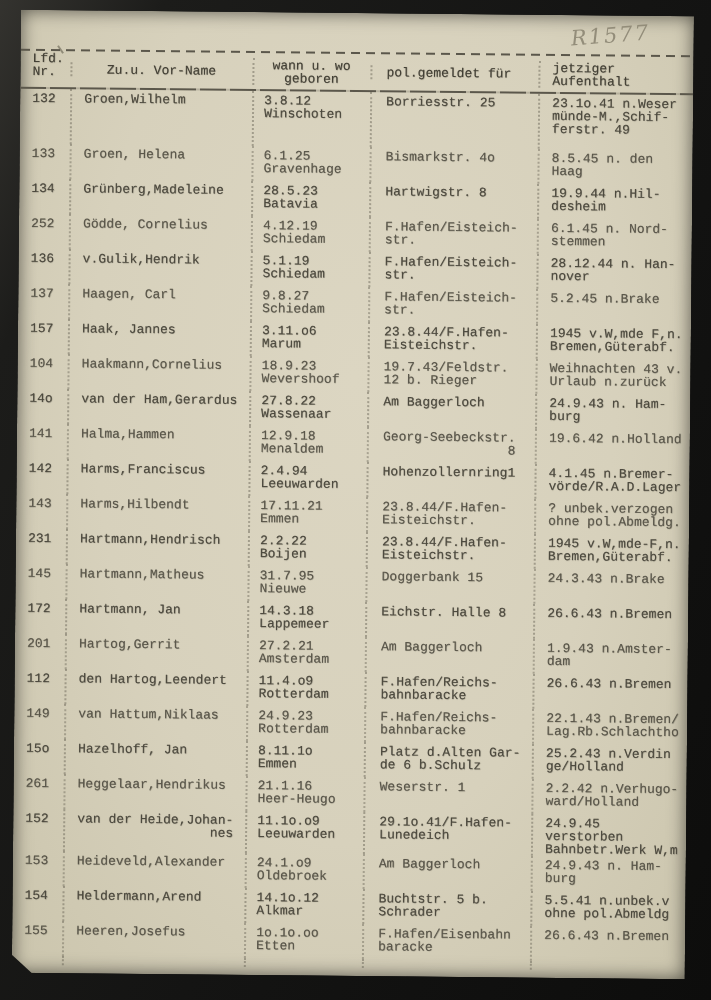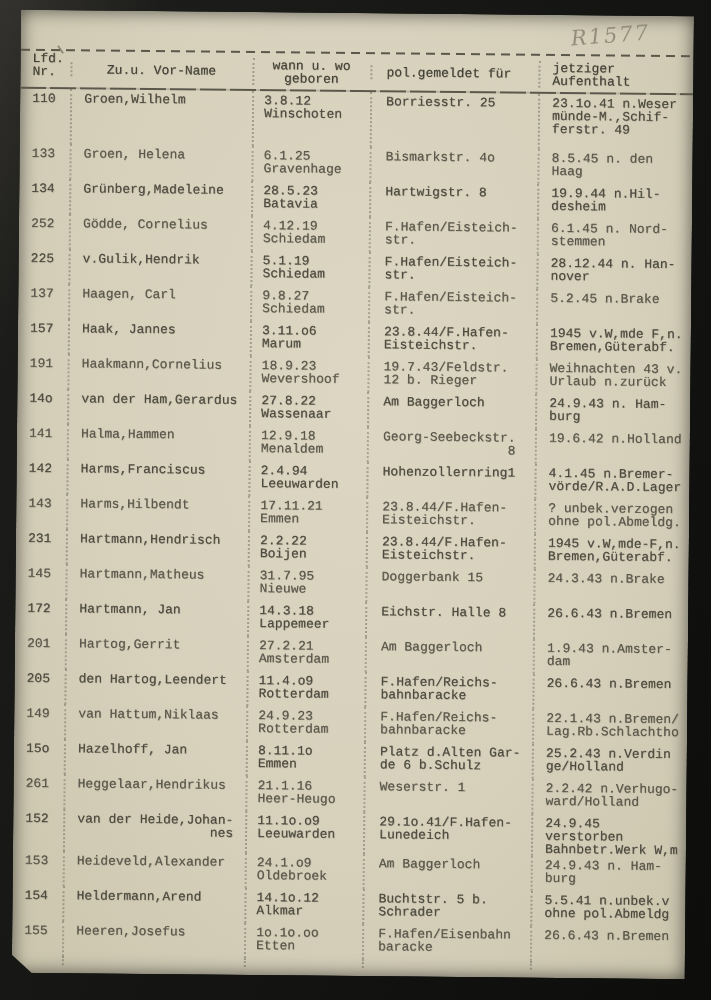--- a/index.html
+++ b/index.html
@@ -66,21 +66,21 @@
 Nr.</div>
         <div class="cell c-name h-born">Zu.u. Vor-Name</div>
         <div class="cell c-born h-born">wann u. wo
 geboren</div>
         <div class="cell c-rep">pol.gemeldet für</div>
         <div class="cell c-res">jetziger
 Aufenthalt</div>
       </div>
       <div class="hline solid"></div>
       <div id="rows" style="display:contents"><div class="row body tall">
-    <div class="cell c-nr">110</div>
+    <div class="cell c-nr">132</div>
     <div class="cell c-name">Groen,Wilhelm</div>
     <div class="cell c-born">3.8.12
 Winschoten</div>
     <div class="cell c-rep">Borriesstr. 25</div>
     <div class="cell c-res">23.1o.41 n.Weser
 münde-M.,Schif-
 ferstr. 49</div>
   </div><div class="row body">
     <div class="cell c-nr">133</div>
     <div class="cell c-name">Groen, Helena</div>
@@ -100,21 +100,21 @@
   </div><div class="row body">
     <div class="cell c-nr">252</div>
     <div class="cell c-name">Gödde, Cornelius</div>
     <div class="cell c-born">4.12.19
 Schiedam</div>
     <div class="cell c-rep">F.Hafen/Eisteich-
 str.</div>
     <div class="cell c-res">6.1.45 n. Nord-
 stemmen</div>
   </div><div class="row body">
-    <div class="cell c-nr">225</div>
+    <div class="cell c-nr">136</div>
     <div class="cell c-name">v.Gulik,Hendrik</div>
     <div class="cell c-born">5.1.19
 Schiedam</div>
     <div class="cell c-rep">F.Hafen/Eisteich-
 str.</div>
     <div class="cell c-res">28.12.44 n. Han-
 nover</div>
   </div><div class="row body">
     <div class="cell c-nr">137</div>
     <div class="cell c-name">Haagen, Carl</div>
@@ -126,21 +126,21 @@
   </div><div class="row body">
     <div class="cell c-nr">157</div>
     <div class="cell c-name">Haak, Jannes</div>
     <div class="cell c-born">3.11.o6
 Marum</div>
     <div class="cell c-rep">23.8.44/F.Hafen-
 Eisteichstr.</div>
     <div class="cell c-res">1945 v.W,mde F,n.
 Bremen,Güterabf.</div>
   </div><div class="row body">
-    <div class="cell c-nr">191</div>
+    <div class="cell c-nr">104</div>
     <div class="cell c-name">Haakmann,Cornelius</div>
     <div class="cell c-born">18.9.23
 Wevershoof</div>
     <div class="cell c-rep">19.7.43/Feldstr.
 12 b. Rieger</div>
     <div class="cell c-res">Weihnachten 43 v.
 Urlaub n.zurück</div>
   </div><div class="row body">
     <div class="cell c-nr">14o</div>
     <div class="cell c-name">van der Ham,Gerardus</div>
@@ -199,21 +199,21 @@
     <div class="cell c-res">26.6.43 n.Bremen</div>
   </div><div class="row body">
     <div class="cell c-nr">201</div>
     <div class="cell c-name">Hartog,Gerrit</div>
     <div class="cell c-born">27.2.21
 Amsterdam</div>
     <div class="cell c-rep">Am Baggerloch</div>
     <div class="cell c-res">1.9.43 n.Amster-
 dam</div>
   </div><div class="row body">
-    <div class="cell c-nr">205</div>
+    <div class="cell c-nr">112</div>
     <div class="cell c-name">den Hartog,Leendert</div>
     <div class="cell c-born">11.4.o9
 Rotterdam</div>
     <div class="cell c-rep">F.Hafen/Reichs-
 bahnbaracke</div>
     <div class="cell c-res">26.6.43 n.Bremen</div>
   </div><div class="row body">
     <div class="cell c-nr">149</div>
     <div class="cell c-name">van Hattum,Niklaas</div>
     <div class="cell c-born">24.9.23

